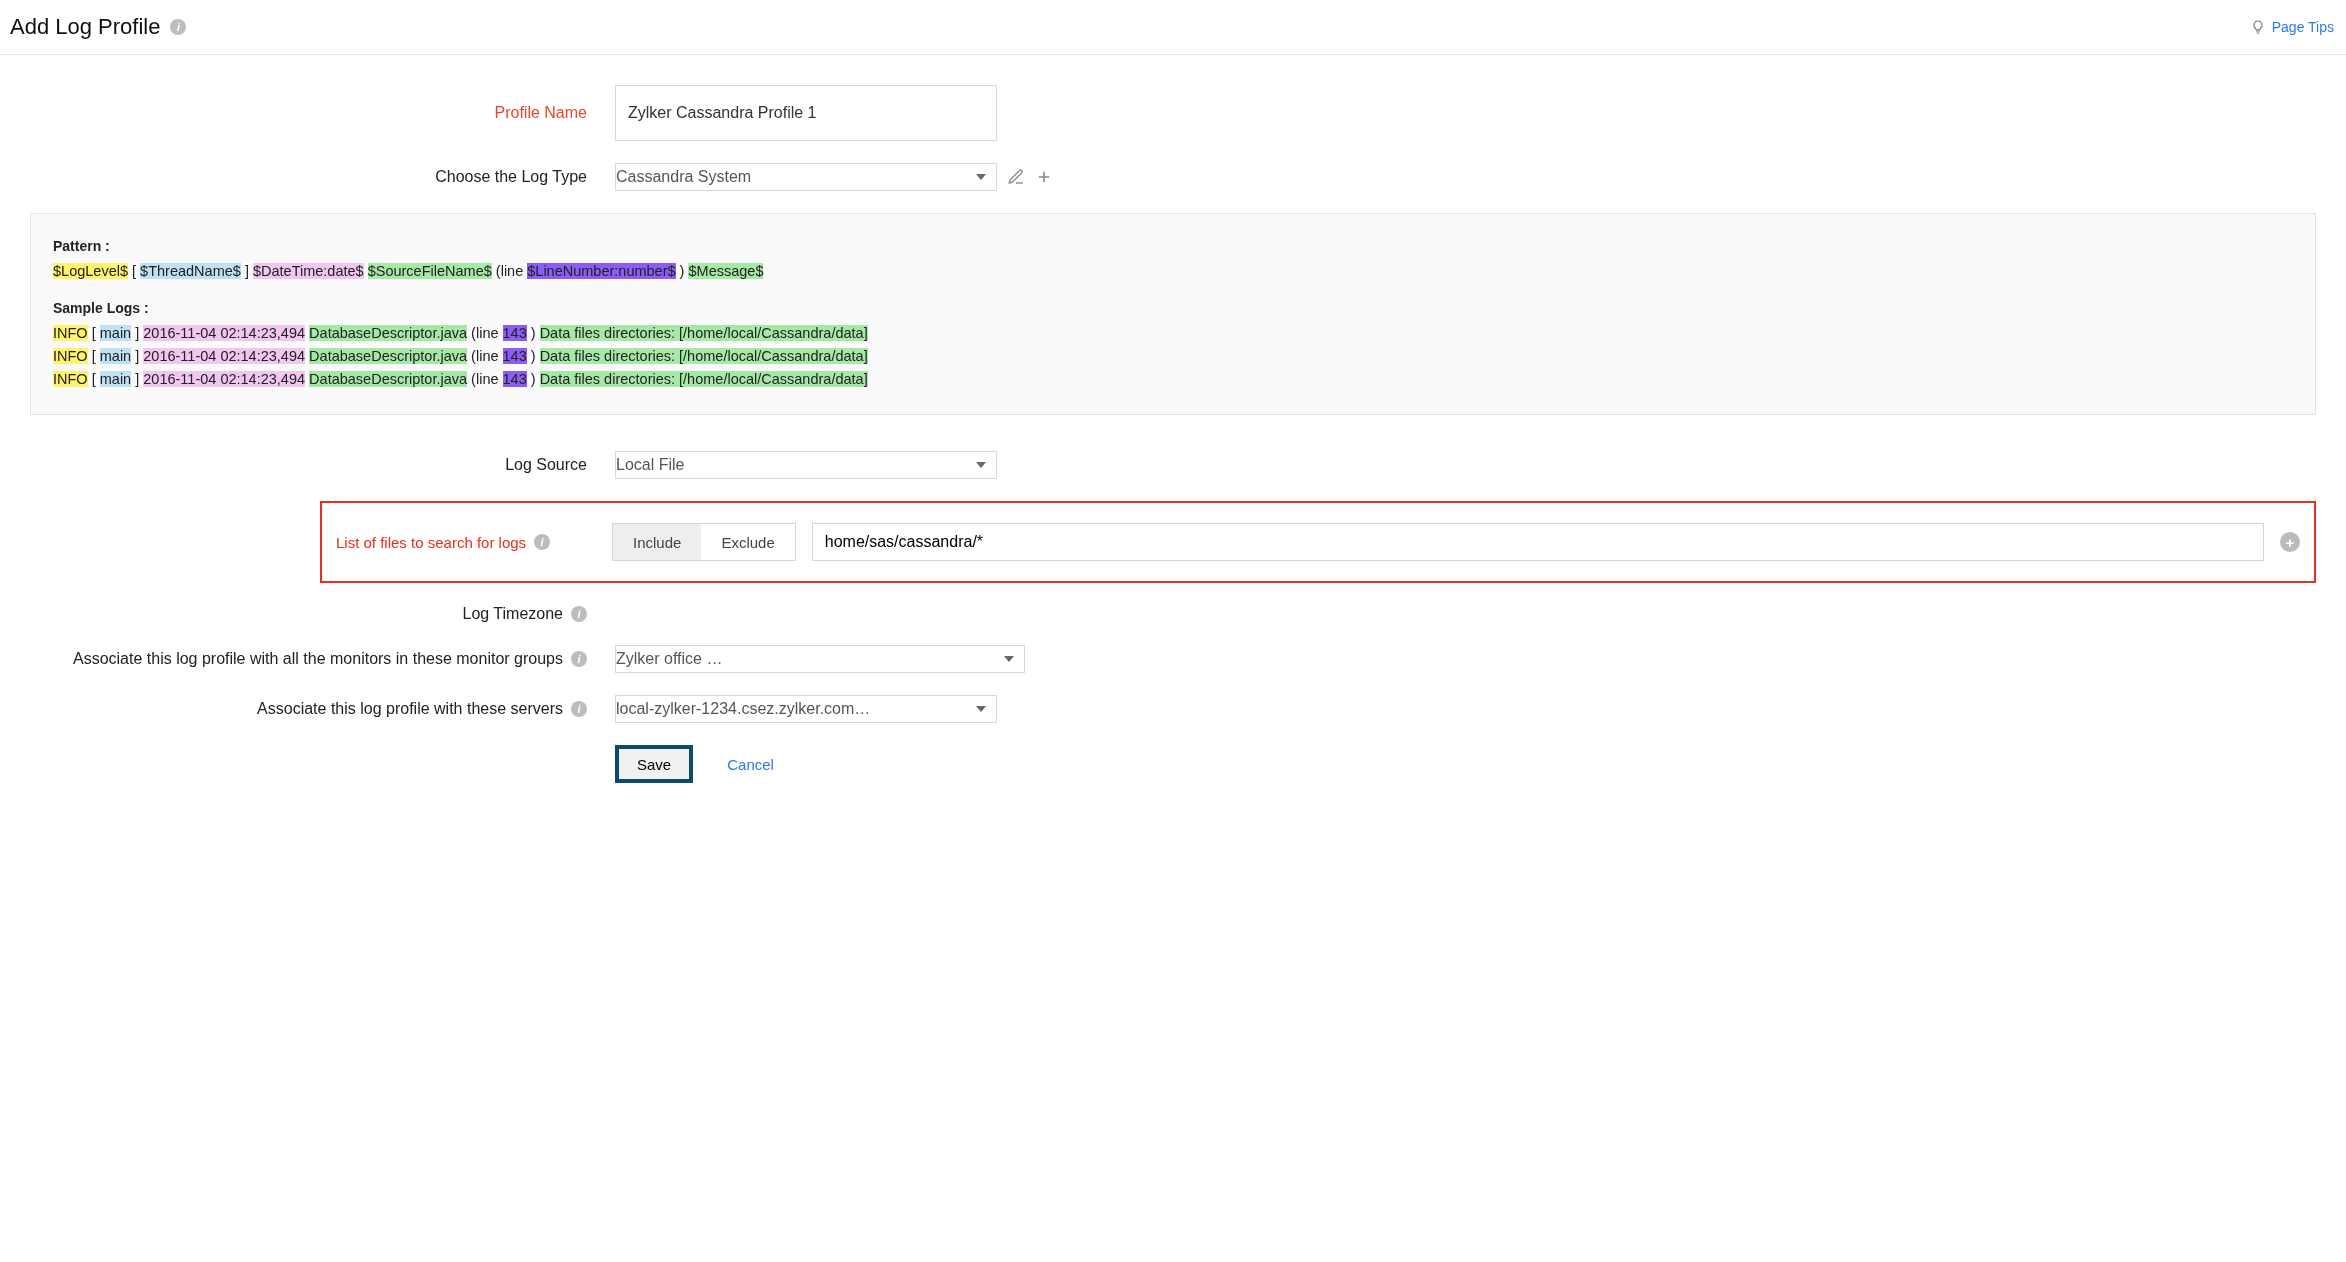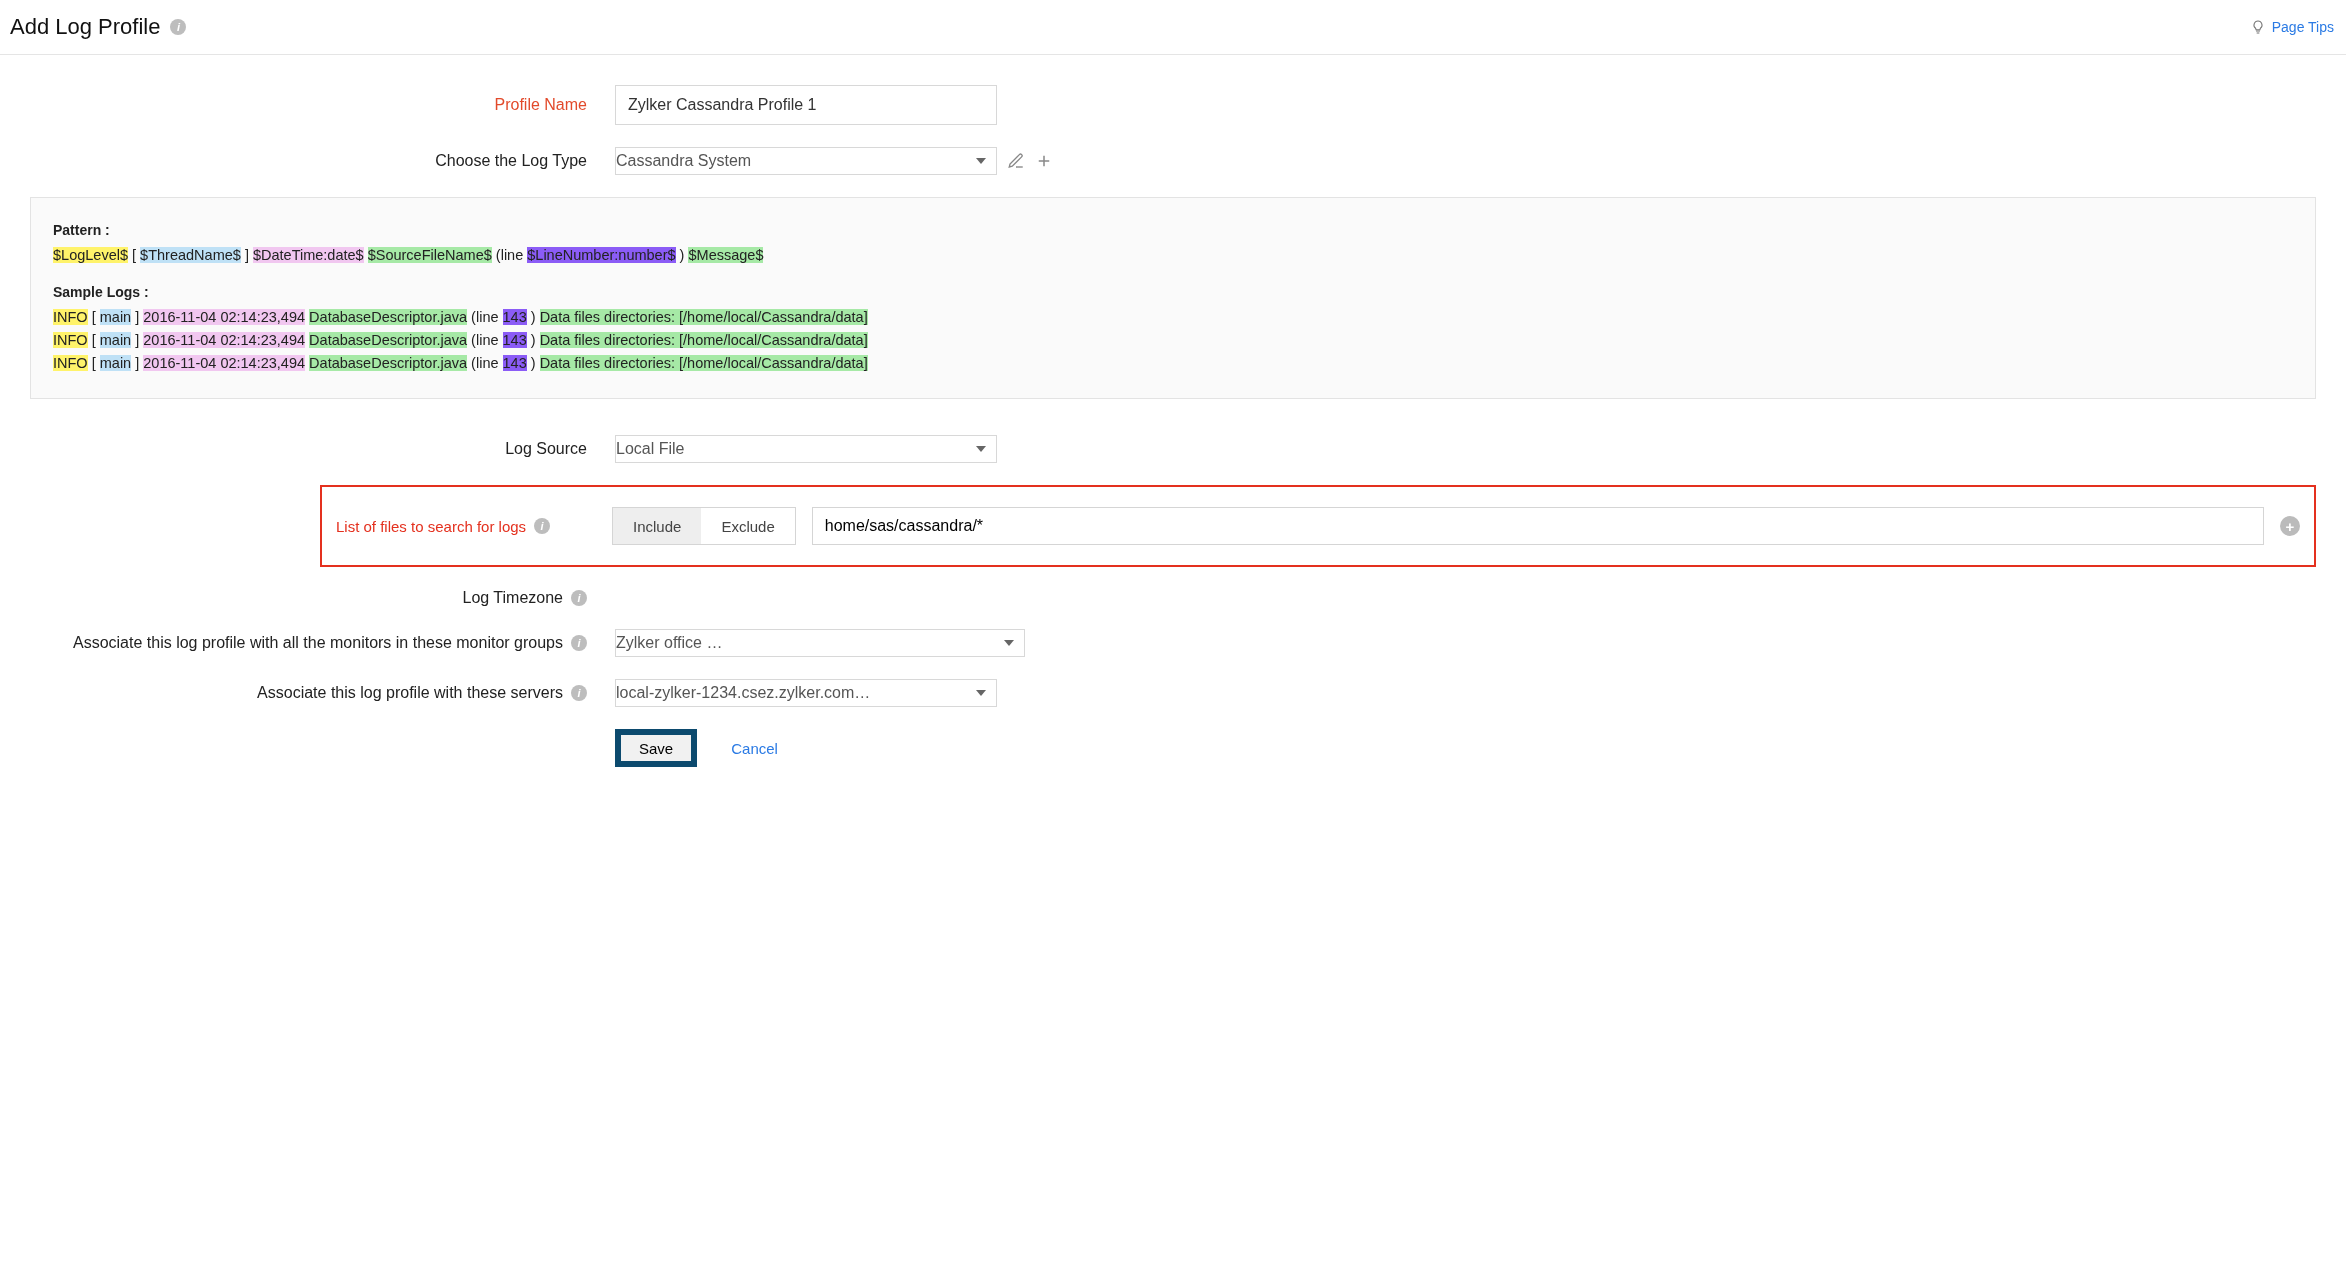--- a/index.html
+++ b/index.html
@@ -51,21 +51,21 @@
     font-size:16px;
     color:#222;
     display:flex;
     justify-content:flex-end;
     align-items:center;
     gap:8px;
   }
   .lbl.req { color:#e24a2b; }
   .ctrl { display:flex; align-items:center; gap:10px; }
   .txt-input {
-    height:40px;
+    height:56px;
     width:382px;
     padding:0 12px;
     border:1px solid #d8d8d8;
     font-size:16px;
     color:#333;
   }
   .select {
     height:28px;
     width:382px;
     border:1px solid #d8d8d8;
@@ -145,21 +145,21 @@
   }
   .add-circle {
     width:20px;height:20px;border-radius:50%;background:#bbb;color:#fff;
     display:inline-flex;align-items:center;justify-content:center;font-weight:700;font-size:15px;cursor:pointer;
   }
 
   .row.post-highlight { margin-top:8px; }
 
   .btn-save {
     height:38px; padding:0 18px;
-    border:6px solid #0c4a6e;
+    border:4px solid #0c4a6e;
     background:#f1f1f1;
     font-size:15px;
     cursor:pointer;
   }
   .btn-cancel {
     color:#2a7ae4;
     font-size:15px;
     margin-left:24px;
     cursor:pointer;
     background:none;border:none;

